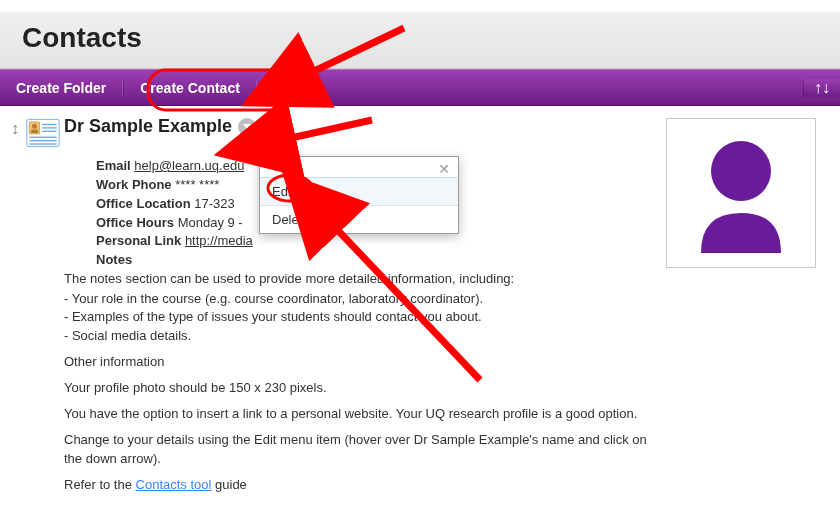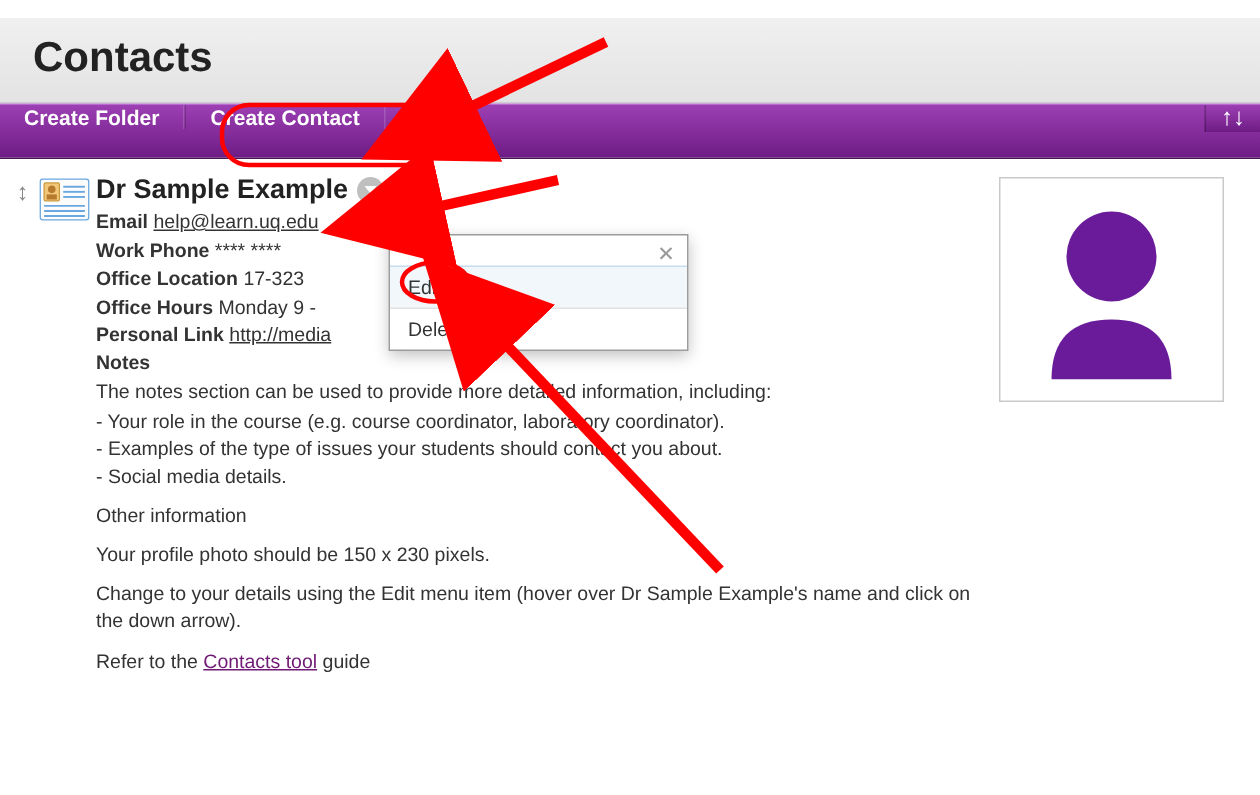--- a/index.html
+++ b/index.html
@@ -18,21 +18,21 @@
     padding: 10px 22px 14px 22px;
     margin-top: 12px;
   }
   .page-title {
     font-size: 28px;
     font-weight: bold;
     color: #222;
   }
   .toolbar {
     display: flex;
-    align-items: flex-start;
+    align-items: center;
     height: 37px;
     background: linear-gradient(#9c3fb3,#6e1c85);
     border-top: 1px solid #b96ad0;
     border-bottom: 1px solid #4a1659;
   }
   .toolbar-btn {
     color: #fff;
     font-weight: bold;
     font-size: 14px;
     display: flex;
@@ -78,41 +78,41 @@
   }
   .card-icon svg { width:34px; height:30px; }
   .main-col {
     flex:1;
     padding-right: 16px;
   }
   .name-row {
     display:flex;
     align-items:center;
     gap:6px;
-    margin-bottom:2px;
+    margin-bottom:20px;
   }
   .contact-name { font-size:18px; font-weight:bold; color:#222; }
   .chevron-btn {
     width:18px; height:18px; border-radius:50%;
     background:#bfbfbf;
     display:flex;align-items:center;justify-content:center;
     cursor:pointer;
   }
   .chevron-btn::after {
     content:"";
     border-left:4px solid transparent;
     border-right:4px solid transparent;
     border-top:5px solid #fff;
   }
-  .details-line { line-height:1.45; }
+  .details-line { line-height:1.45;margin-left:32px; }
   .details-line b { font-weight:bold; }
   .details-line a { color:#333; text-decoration: underline; }
   .notes-body p { margin: 8px 0; line-height:1.4; }
   .notes-body b { font-weight:normal; }
-  .notes-body a { color:#701a75; text-decoration: underline; }
+  .notes-body a { color:#3b82f6; text-decoration: underline; }
   .bullets { margin: 2px 0 8px 0; line-height:1.4; }
   .profile-col { width:160px; }
   .profile-box {
     width:150px; height:150px;
     border:1px solid #c9c9c9;
     background:#fff;
     display:flex;align-items:center;justify-content:center;
     margin-top:2px;
   }
   .dropdown {
@@ -193,20 +193,21 @@
 
     <div class="notes-body">
       <div style="line-height:1.4;">The notes section can be used to provide more detailed information, including:</div>
       <div class="bullets">
         <div>- Your role in the course (e.g. course coordinator, laboratory coordinator).</div>
         <div>- Examples of the type of issues your students should contact you about.</div>
         <div>- Social media details.</div>
       </div>
       <p><b>Other information</b></p>
       <p>Your profile photo should be 150 x 230 pixels.</p>
+      <p>You have the option to insert a link to a personal website. Your UQ research profile is a good option.</p>
       <p><span>Change to your details using the </span><b>Edit</b><span> menu item (hover over Dr Sample Example's name and click on the down arrow).</span></p>
       <p><span>Refer to the </span><a href="#">Contacts tool</a><span> guide</span></p>
     </div>
   </div>
 
   <div class="profile-col">
     <div class="profile-box">
       <svg width="110" height="120" viewBox="0 0 110 120">
         <circle cx="55" cy="38" r="30" fill="#6a1b9a"></circle>
         <path d="M15 120 Q15 80 55 80 Q95 80 95 120 Z" fill="#6a1b9a"></path>

